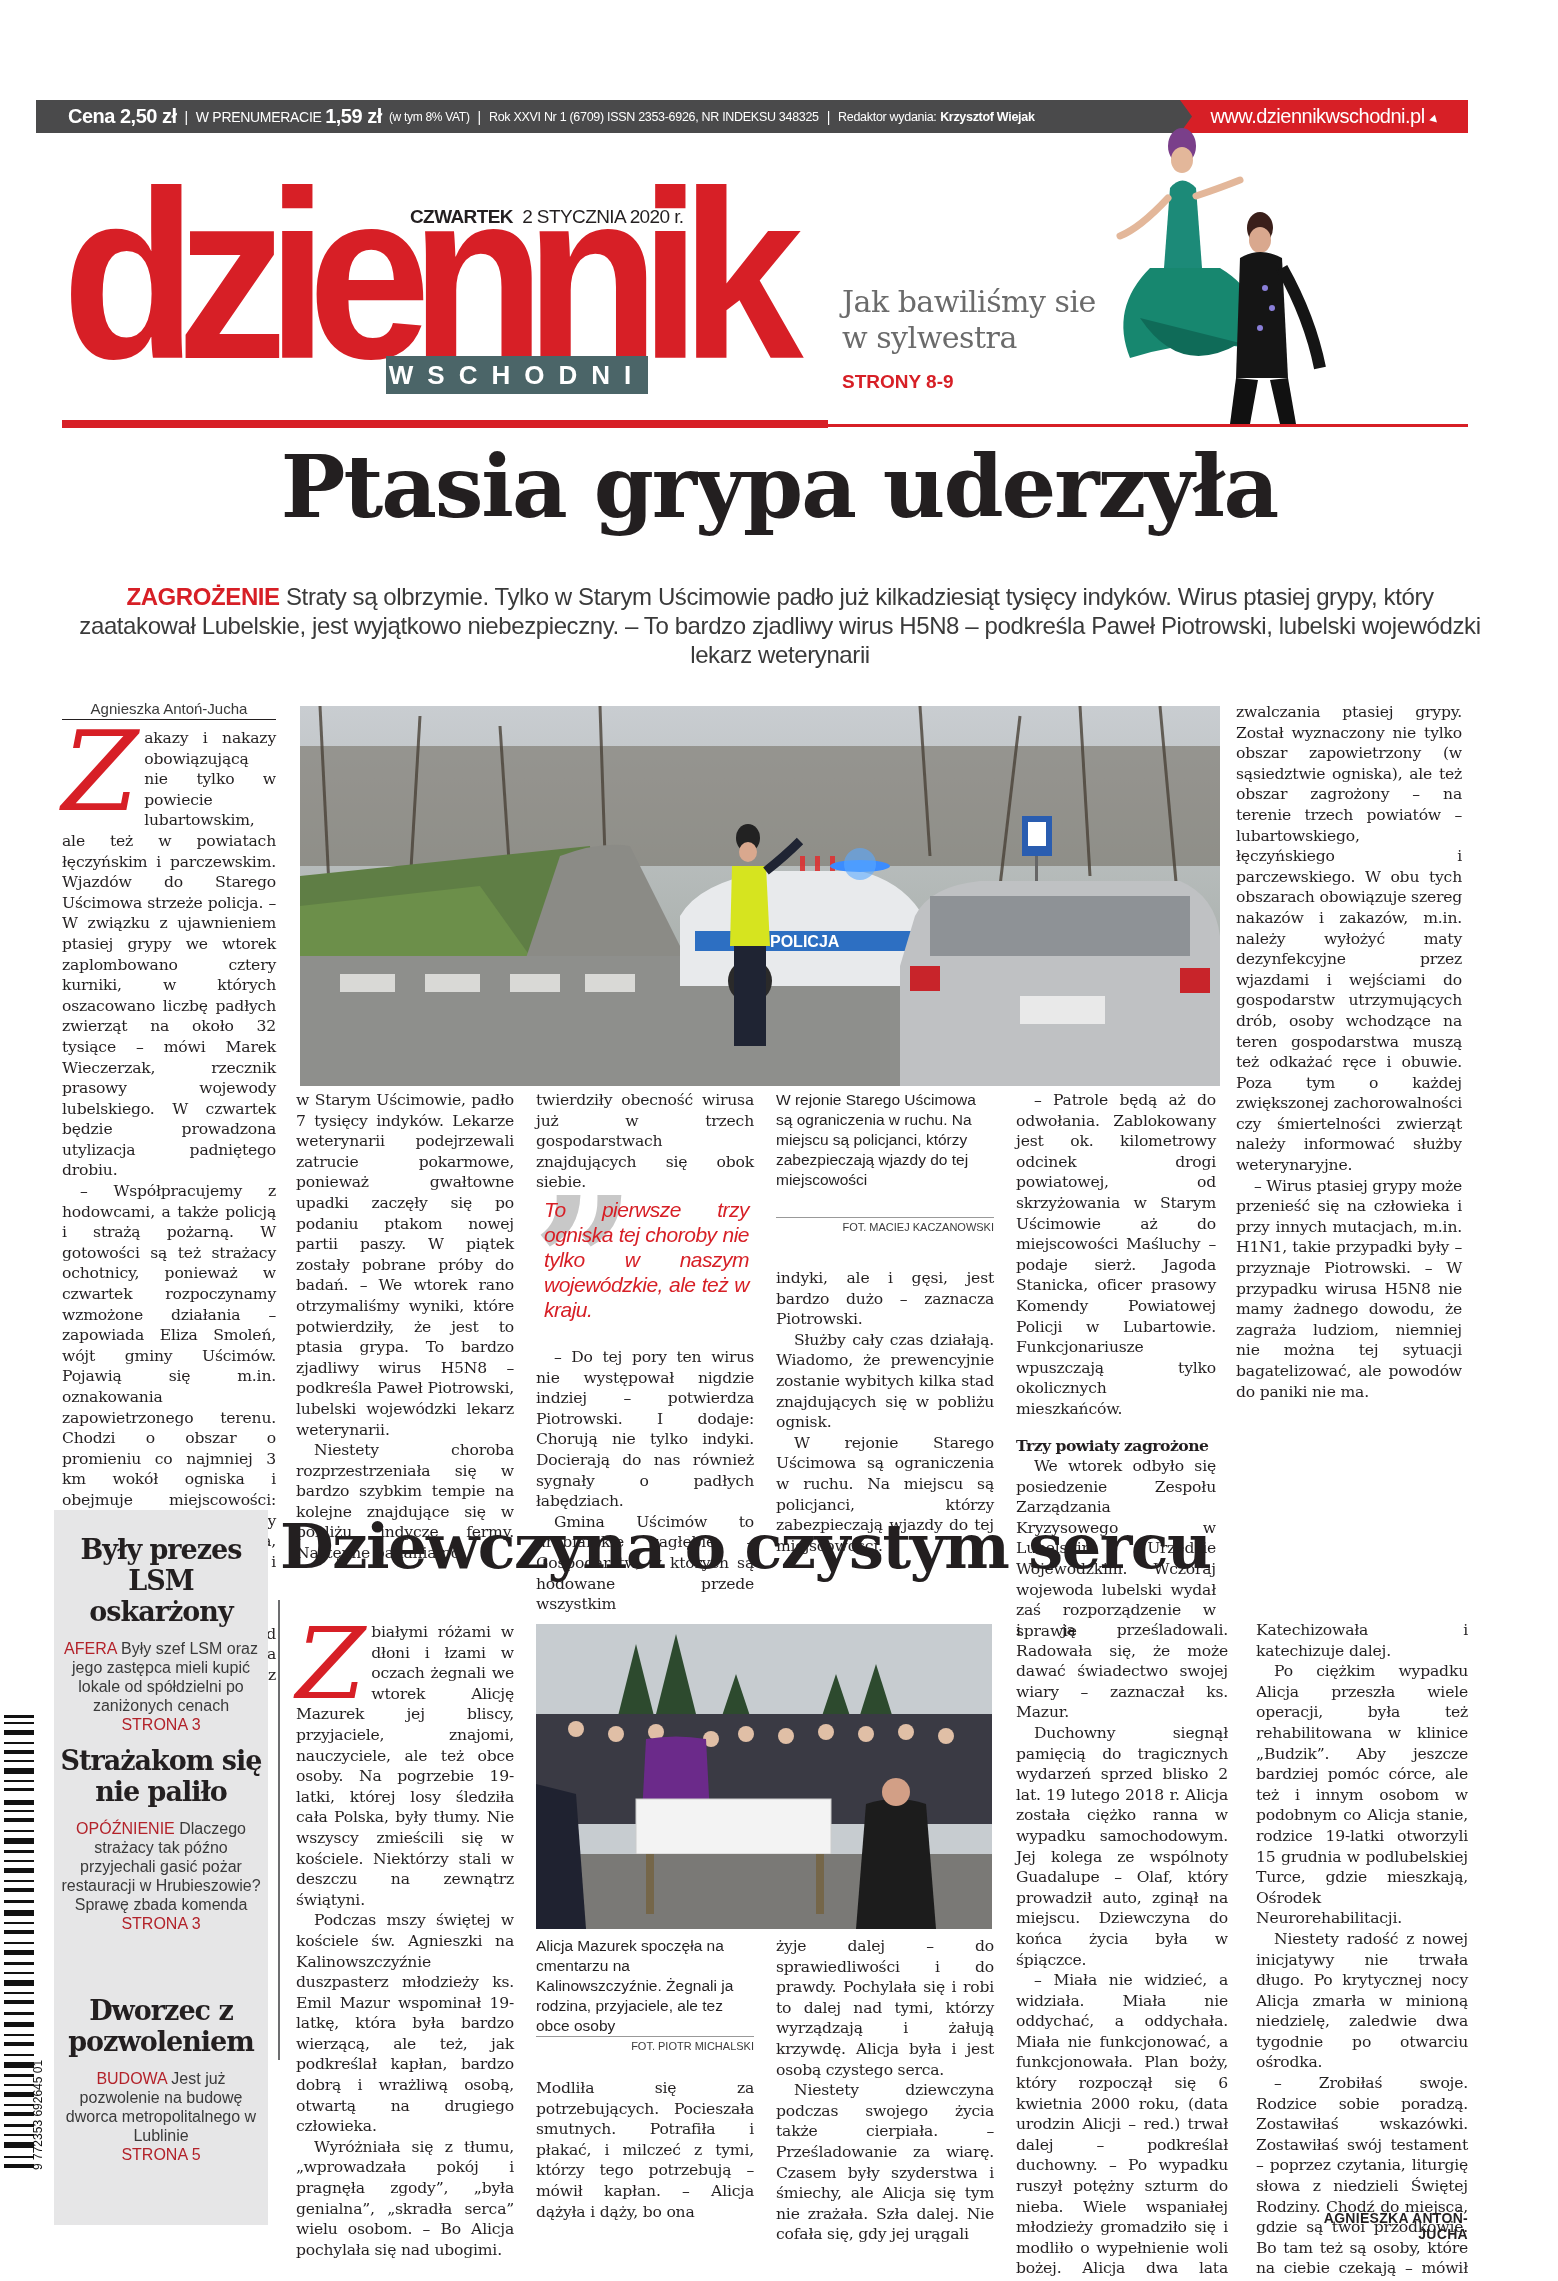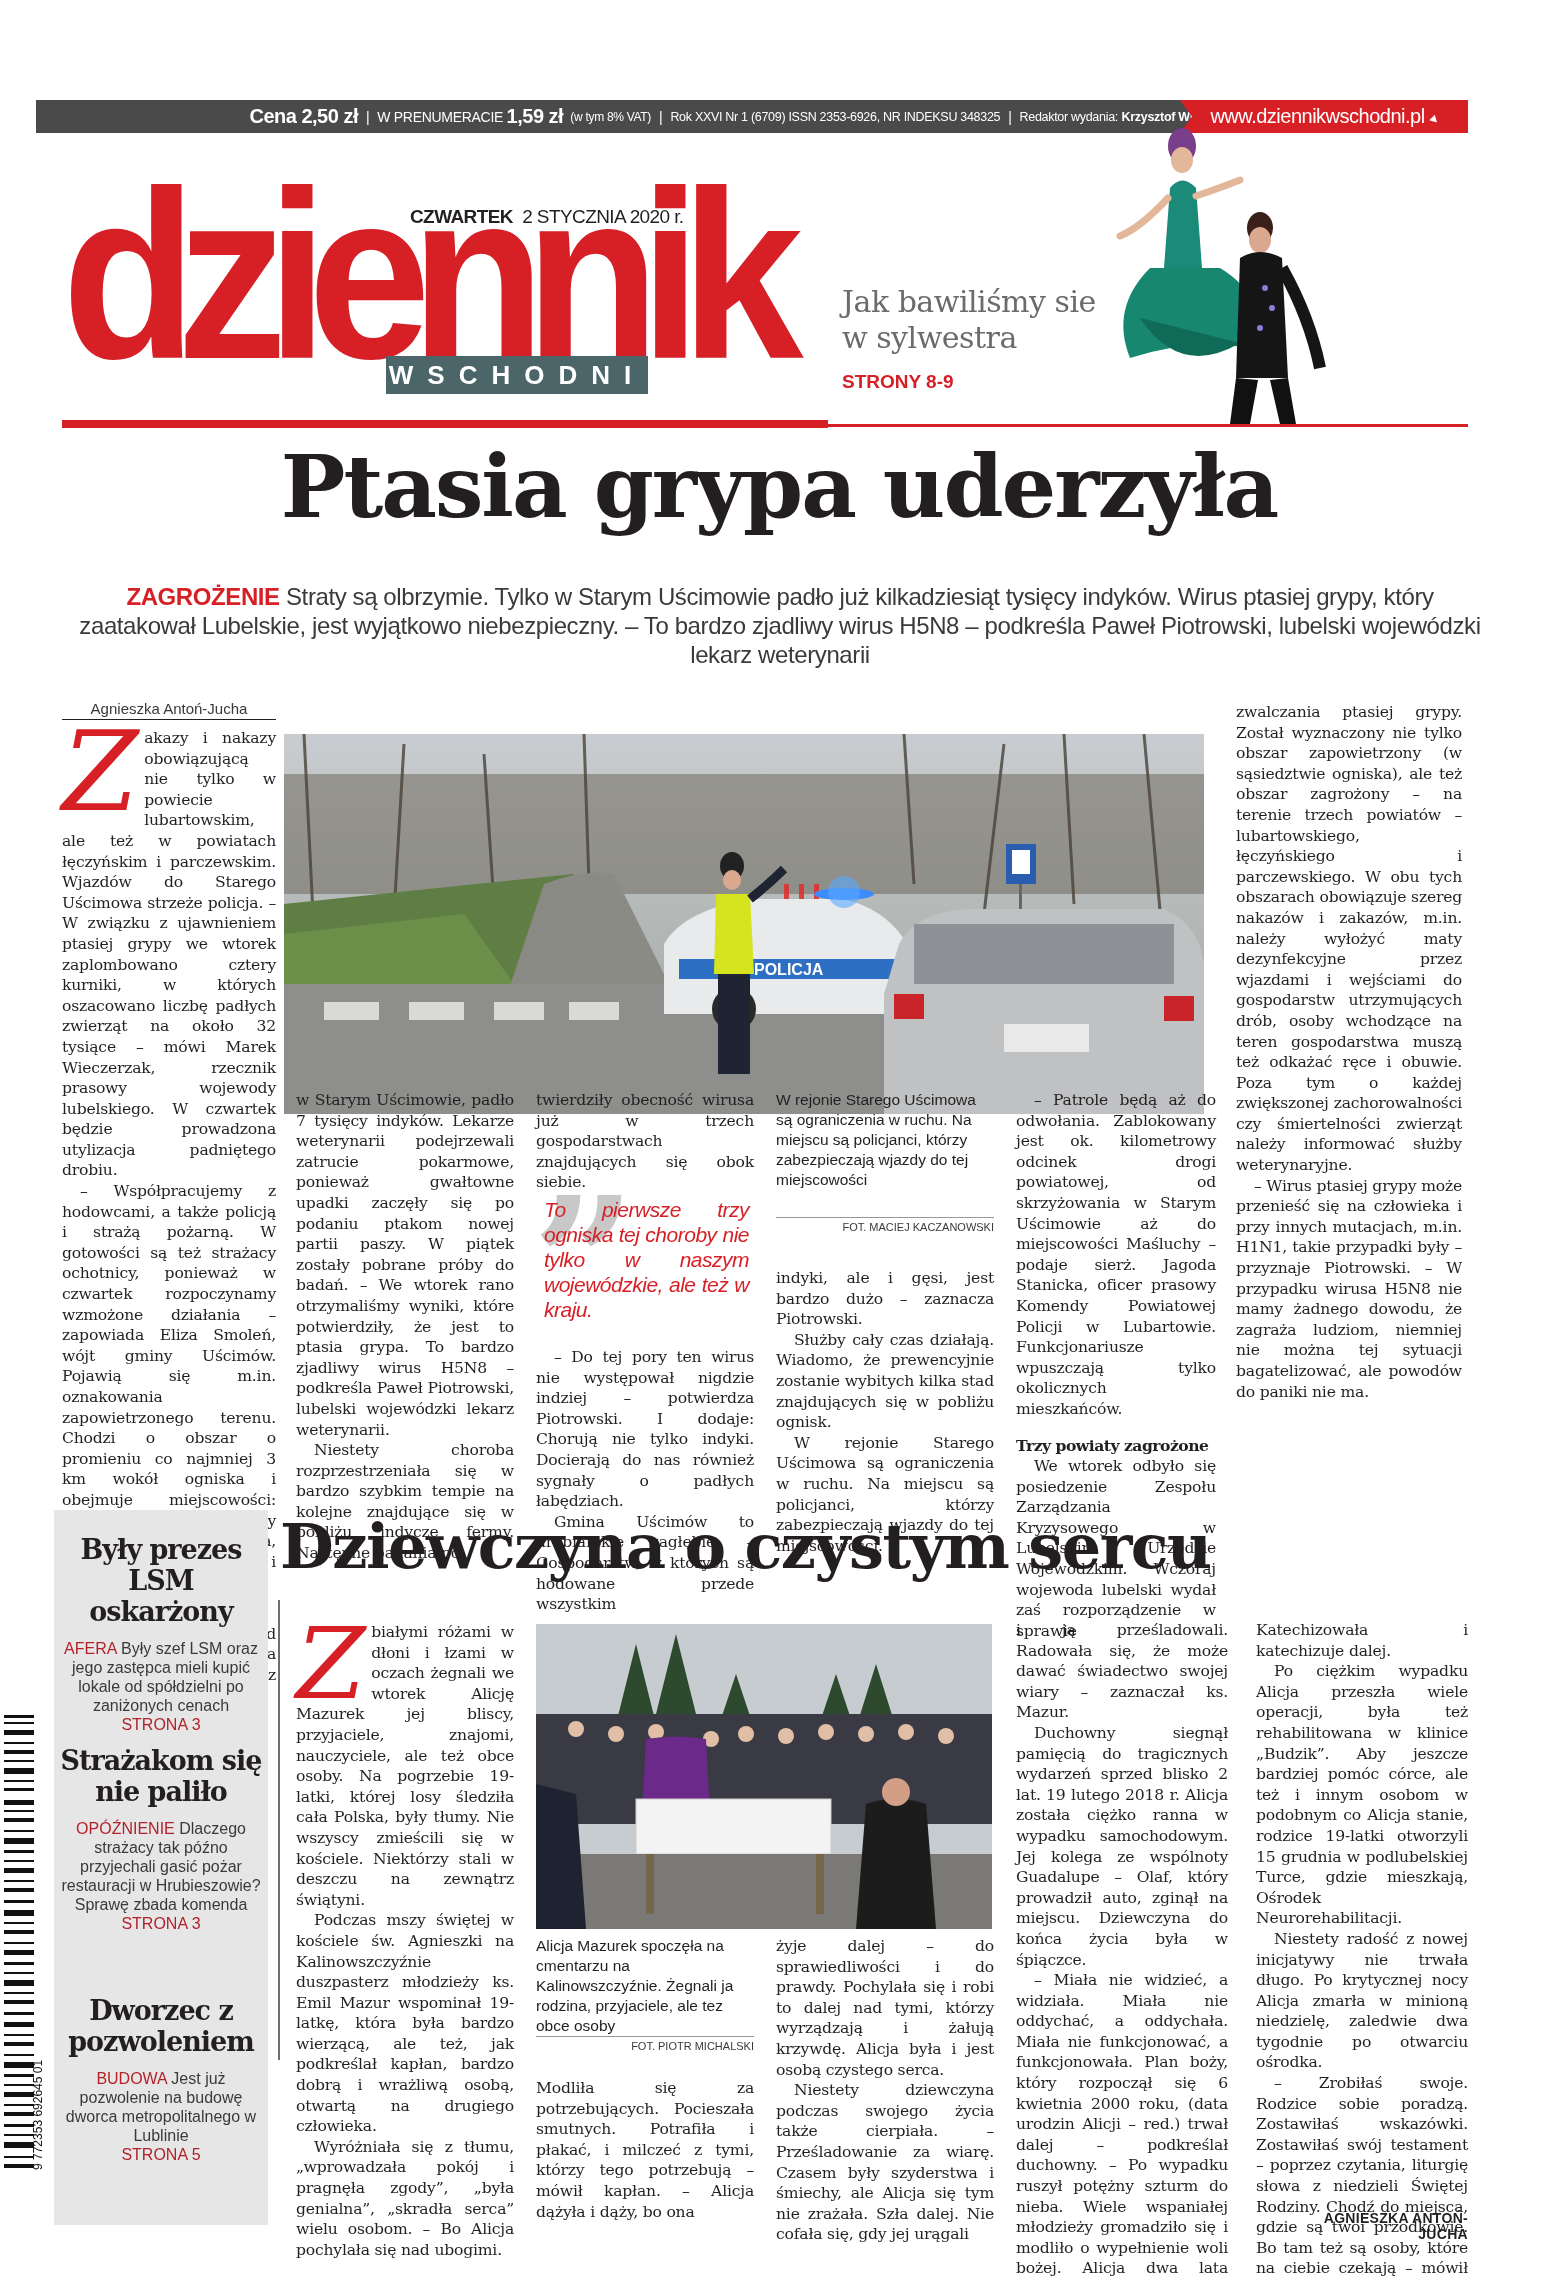--- a/index.html
+++ b/index.html
@@ -3,21 +3,21 @@
 <meta charset="utf-8">
 <style>
   * { box-sizing: border-box; margin: 0; padding: 0; }
   html, body { width: 1558px; height: 2281px; background: #fff; overflow: hidden; }
   body { position: relative; font-family: "DejaVu Serif", serif; color: #231f20; }
 
   .abs { position: absolute; }
 
   
   .topbar { left: 36px; top: 100px; width: 1180px; height: 33px; background: #4a4a4b; color: #fff;
-    font-family: "Liberation Sans", sans-serif; font-size: 14px; display: flex; align-items: center; padding-left: 40px; white-space: nowrap; letter-spacing: -0.3px; justify-content: flex-end; }
+    font-family: "Liberation Sans", sans-serif; font-size: 14px; display: flex; align-items: center; padding-left: 32px; white-space: nowrap; letter-spacing: -0.3px; }
   .topbar .big { font-size: 20px; font-weight: bold; letter-spacing: -0.5px; }
   .topbar .mid { font-size: 14px; }
   .topbar .sep { margin: 0 8px; }
   .topbar b { font-weight: bold; }
   .urlbar { left: 1180px; top: 100px; width: 288px; height: 33px; background: #d71f26; color: #fff;
     font-family: "Liberation Sans", sans-serif; font-size: 20px; display: flex; align-items: center; justify-content: center;
     clip-path: polygon(0 0, 100% 0, 100% 100%, 0 100%, 12px 50%); letter-spacing: -0.5px; }
   .cursor-icon { display: inline-block; width: 0; height: 0; border-left: 7px solid #fff; border-top: 4px solid transparent; border-bottom: 4px solid transparent; transform: rotate(45deg); margin-left: 6px; margin-top: 6px; }
 
   
@@ -141,21 +141,21 @@
 <div class="col" style="left:62px; top:728px; width:214px;">
   <p class="noind">
     <span class="dropcap">Z</span>
     <span>akazy i nakazy obowiązującą nie tylko w powiecie lubartowskim, ale też w powiatach łęczyńskim i parczewskim. Wjazdów do Starego Uścimowa strzeże policja. – W związku z ujawnieniem ptasiej grypy we wtorek zaplombowano cztery kurniki, w których oszacowano liczbę padłych zwierząt na około 32 tysiące – mówi Marek Wieczerzak, rzecznik prasowy wojewody lubelskiego. W czwartek będzie prowadzona utylizacja padniętego drobiu.</span>
   </p>
   <p>– Współpracujemy z hodowcami, a także policją i strażą pożarną. W gotowości są też strażacy ochotnicy, ponieważ w czwartek rozpoczynamy wzmożone działania – zapowiada Eliza Smoleń, wójt gminy Uścimów. Pojawią się m.in. oznakowania zapowietrzonego terenu. Chodzi o obszar o promieniu co najmniej 3 km wokół ogniska i obejmuje miejscowości: Stary Uścimów, Nowy Uścimów, Drozdówka, Głębokie, Maśluchy i Orzechów Kolonia.</p>
   <h4>To nie było zatrucie</h4>
   <p>Wszystko zaczęło się od kilka dni temu. Na początku, w jednym z gospodarstw</p>
 </div>
 
-<div class="photo" style="left:284px; top:706px; width:920px; height:380px;margin-top:28px;">
+<div class="photo" style="left:300px; top:706px; width:920px; height:380px;">
   <svg width="920" height="380" viewBox="0 0 920 380">
     <defs>
       <linearGradient id="sky1" x1="0" y1="0" x2="0" y2="1">
         <stop offset="0" stop-color="#c9cdd1"></stop>
           <stop offset="1" stop-color="#9ca39c"></stop>
       </linearGradient>
     </defs>
     <rect width="920" height="380" fill="url(#sky1)"></rect>
     <rect x="0" y="40" width="920" height="120" fill="#6f6a5f" opacity="0.55"></rect>
     <g stroke="#4a4238" stroke-width="3" opacity="0.8">

